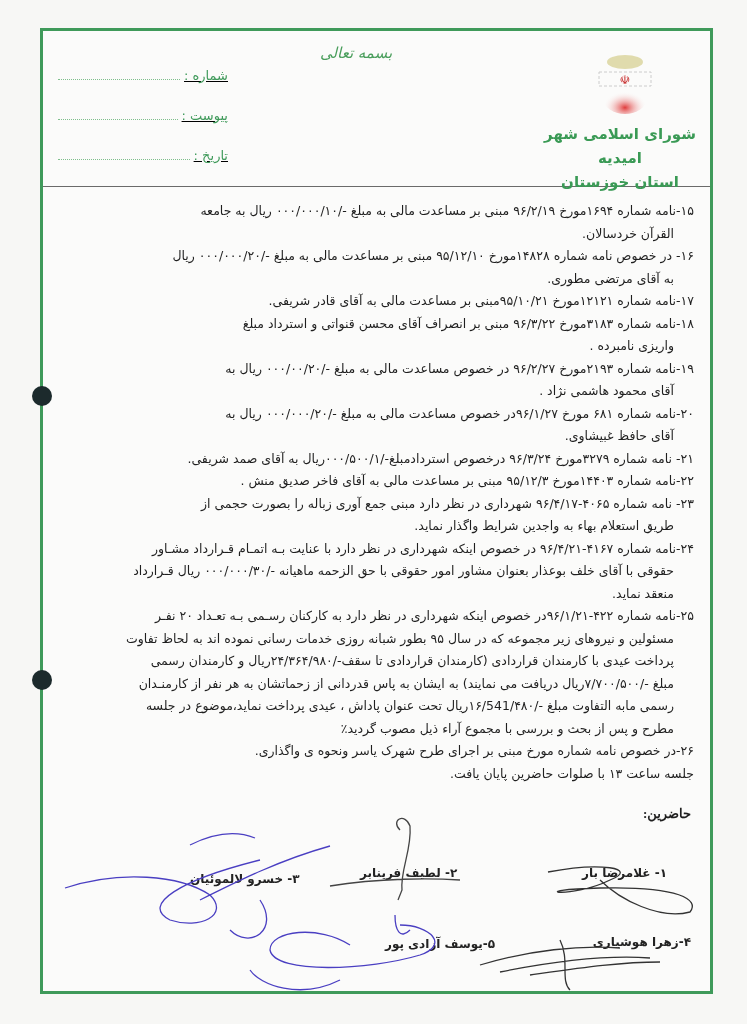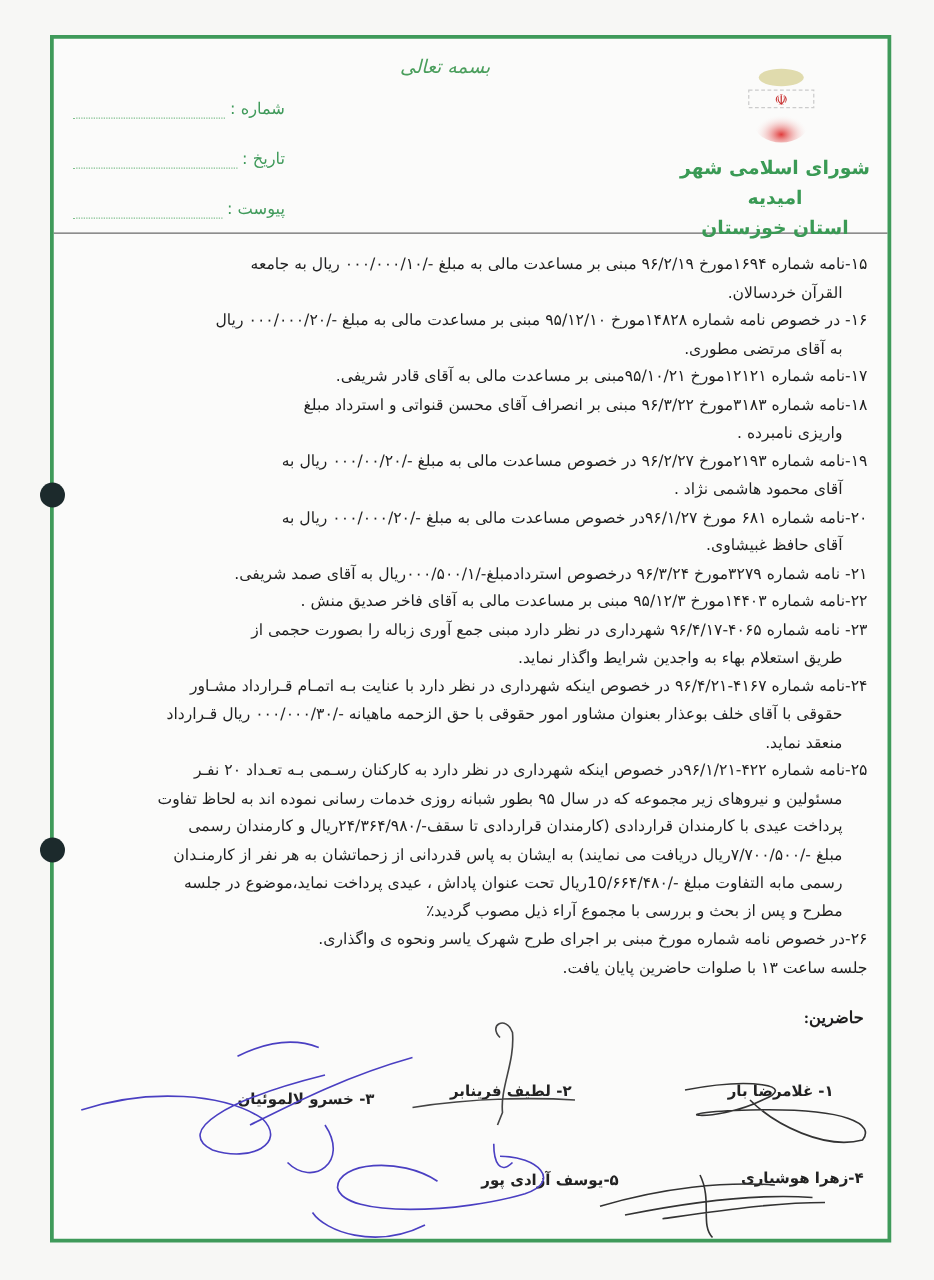--- a/index.html
+++ b/index.html
@@ -14,21 +14,21 @@
   }
   .header-sep {
     position: absolute; left: 0; right: 0; top: 155px; height: 1px; background: #6a6a6a;
   }
   .punch { position: absolute; left: 32px; width: 20px; height: 20px; border-radius: 50%; background: #1c2a2c; }
   .bismillah {
     position: absolute; left: 320px; top: 44px; font-family: "DejaVu Serif", serif;
     font-style: italic; color: #4a9e5c; font-size: 15px; direction: rtl;
   }
   .meta-fields { position: absolute; left: 58px; top: 55px; width: 170px; }
-  .meta-row { display: flex; direction: rtl; align-items: flex-end; height: 40px; gap: 4px; }
+  .meta-row { display: flex; direction: rtl; align-items: center; height: 40px; gap: 4px; text-decoration: underline; }
   .meta-label { color: #3f9a5a; font-size: 13px; white-space: nowrap; }
   .meta-dots { flex: 1; border-bottom: 1px dotted #7fbf8c; height: 8px; }
   .logo { position: absolute; left: 585px; top: 48px; width: 80px; height: 70px; }
   .org { position: absolute; left: 525px; top: 122px; width: 190px; text-align: center; direction: rtl; color: #3a9a55; font-weight: bold; }
   .org .l1 { font-size: 15px; line-height: 24px; }
   .org .l2 { font-size: 15px; line-height: 24px; }
   .body-text {
     position: absolute; left: 82px; top: 200px; width: 612px; direction: rtl; text-align: justify;
     font-size: 12.5px; line-height: 22.5px; color: #1f1f1f;
   }
@@ -50,25 +50,25 @@
 <div class="punch" style="top:670px"></div>
 
 <div class="bismillah">بسمه تعالی</div>
 
 <div class="meta-fields">
   <div class="meta-row">
     <span class="meta-label">شماره :</span>
     <span class="meta-dots"></span>
   </div>
   <div class="meta-row">
-    <span class="meta-label">تاریخ :</span>
+    <span class="meta-label">پیوست :</span>
     <span class="meta-dots"></span>
   </div>
   <div class="meta-row">
-    <span class="meta-label">پیوست :</span>
+    <span class="meta-label">تاریخ :</span>
     <span class="meta-dots"></span>
   </div>
 </div>
 
 <svg class="logo" viewBox="0 0 80 70">
   <defs>
     <radialGradient id="rg" cx="50%" cy="80%" r="50%">
       <stop offset="0%" stop-color="#e03b3b"></stop>
       <stop offset="100%" stop-color="#fbfbfa" stop-opacity="0"></stop>
     </radialGradient>
@@ -121,21 +121,21 @@
     <div class="item">
       <span class="first">۲۴-نامه شماره ۴۱۶۷-۹۶/۴/۲۱ در خصوص اینکه شهرداری در نظر دارد با عنایت بـه اتمـام قـرارداد مشـاور</span>
       <span class="cont">حقوقی با آقای خلف بوعذار بعنوان مشاور امور حقوقی با حق الزحمه ماهیانه -/۰۰۰/۰۰۰/۳۰ ریال قـرارداد</span>
       <span class="cont">منعقد نماید.</span>
     </div>
     <div class="item">
       <span class="first">۲۵-نامه شماره ۴۲۲-۹۶/۱/۲۱در خصوص اینکه شهرداری در نظر دارد به کارکنان رسـمی بـه تعـداد ۲۰ نفـر</span>
       <span class="cont">مسئولین و نیروهای زیر مجموعه که در سال ۹۵ بطور شبانه روزی خدمات رسانی نموده اند به لحاظ تفاوت</span>
       <span class="cont">پرداخت عیدی با کارمندان قراردادی (کارمندان قراردادی تا سقف-/۲۴/۳۶۴/۹۸۰ریال و کارمندان رسمی</span>
       <span class="cont">مبلغ -/۷/۷۰۰/۵۰۰ریال دریافت می نمایند) به ایشان به پاس قدردانی از زحماتشان به هر نفر از کارمنـدان</span>
-      <span class="cont">رسمی مابه التفاوت مبلغ -/10/۶۶۴/۴۸۰ریال تحت عنوان پاداش ، عیدی پرداخت نماید،موضوع در جلسه</span>
+      <span class="cont">رسمی مابه التفاوت مبلغ -/۱۶/541/۴۸۰ریال تحت عنوان پاداش ، عیدی پرداخت نماید،موضوع در جلسه</span>
       <span class="cont">مطرح و پس از بحث و بررسی با مجموع آراء ذیل مصوب گردید٪</span>
     </div>
     <div class="item">
       <span class="first">۲۶-در خصوص نامه شماره            مورخ            مبنی بر اجرای طرح شهرک یاسر ونحوه ی واگذاری.</span>
     </div>
     <div class="item">جلسه ساعت ۱۳ با صلوات حاضرین پایان یافت.</div>
   </div>
 
 <div class="attendees-title">حاضرین:</div>
 

